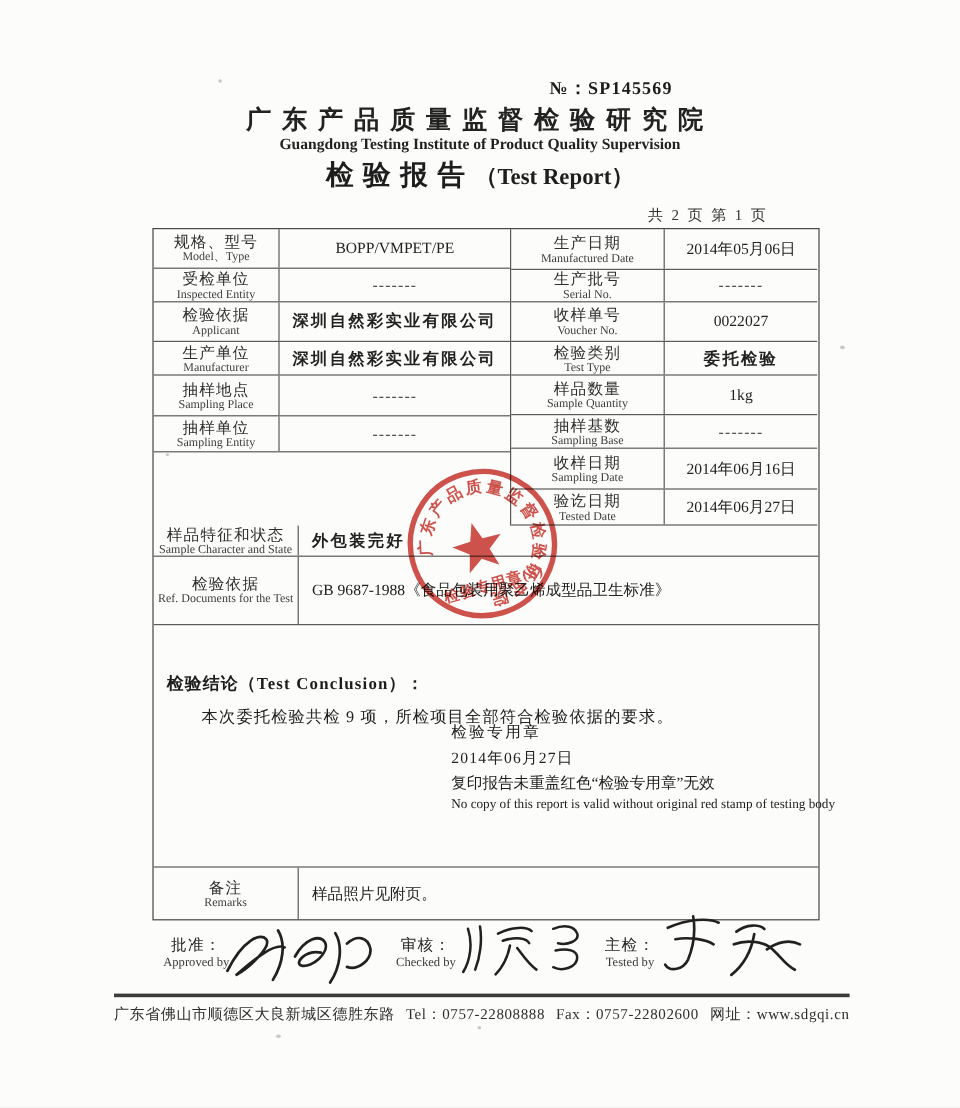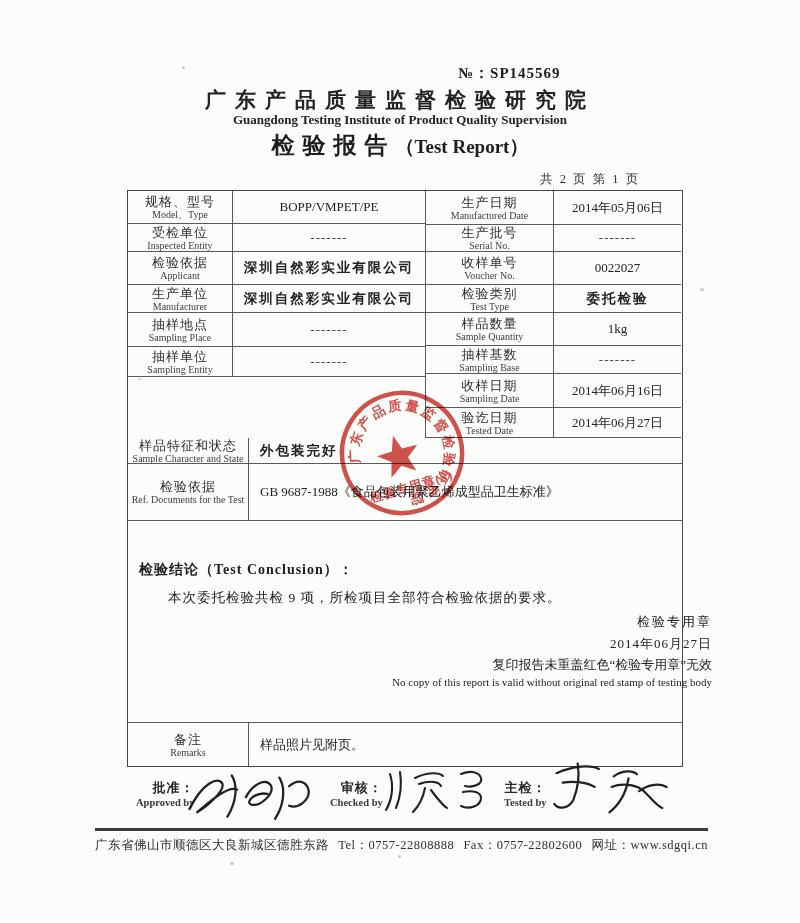--- a/index.html
+++ b/index.html
@@ -40,33 +40,33 @@
   .lz{font-size:13px;line-height:15px;letter-spacing:1px;color:#2e2e2e;}
   .le{font-size:10px;line-height:11px;color:#3d3d3d;}
   .v{font-size:13px;color:#222;}
   .v.zh{font-weight:bold;font-size:13.5px;letter-spacing:2px;}
   .v.dash{letter-spacing:1px;color:#444;}
 
   
   #conclusion{position:relative;height:202px;border-bottom:1px solid var(--line);}
   #conclusion-heading{position:absolute;left:11px;top:40px;font-size:14px;font-weight:bold;color:#1d1d1d;letter-spacing:1px;}
   #conclusion-body{position:absolute;left:40px;top:68px;font-size:13.5px;color:#222;letter-spacing:1px;}
-  #stamp-caption{position:absolute;left:248px;top:80px;width:336px;text-align:right;margin-top:12px;}
+  #stamp-caption{position:absolute;left:248px;top:80px;width:336px;text-align:left;}
   #stamp-caption .sc1{font-size:13px;letter-spacing:2px;color:#222;}
   #stamp-caption .sc2{font-size:12px;margin-top:3px;color:#222;}
   #stamp-caption .sc3{font-size:13px;margin-top:4px;letter-spacing:1px;color:#222;}
   #stamp-caption .sc4{font-size:13px;margin-top:3px;color:#1e1e1e;}
   #stamp-caption .sc5{font-size:11px;margin-top:2px;color:#1e1e1e;}
 
   #remarks-row{height:43px;}
   
   #stamp{position:absolute;left:317px;top:368px;width:170px;height:170px;opacity:.85;mix-blend-mode:multiply;pointer-events:none;}
 
   
-  .sig-label{position:absolute;text-align:right;font-weight:bold;}
+  .sig-label{position:absolute;text-align:center;}
   .sig-label .sl-zh{font-size:13px;letter-spacing:1px;color:#262626;}
   .sig-label .sl-en{font-size:10.5px;color:#3a3a3a;}
   .sig-svg{position:absolute;}
   .sig-svg path{fill:none;stroke:#23211f;stroke-width:2.1;stroke-linecap:round;stroke-linejoin:round;}
 
   #footer-rule{position:absolute;left:95px;top:828px;width:613px;height:2.5px;background:#3c3c3c;}
   #footer{position:absolute;left:95px;top:837px;width:613px;display:flex;justify-content:space-between;font-size:12.5px;color:#2f2f2f;letter-spacing:.5px;white-space:nowrap;}
 
   .speck{position:absolute;background:#c9c9c4;border-radius:50%;}
 </style>

